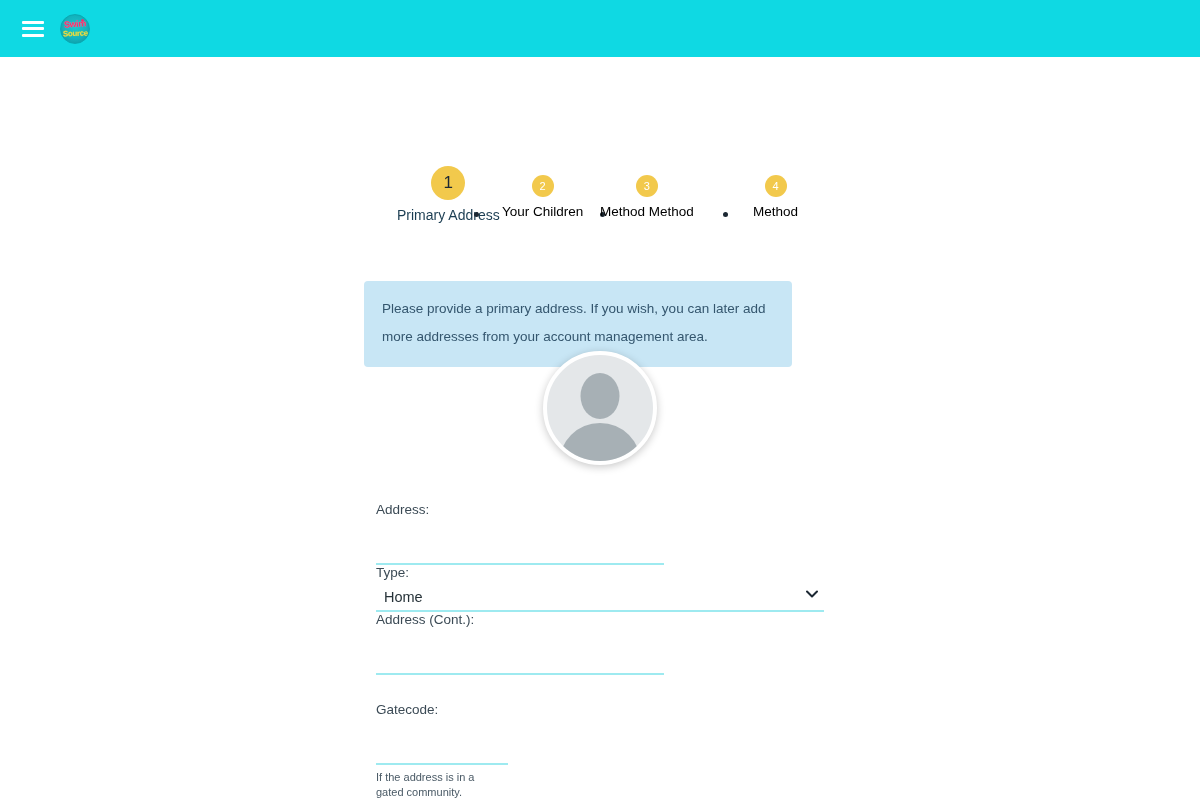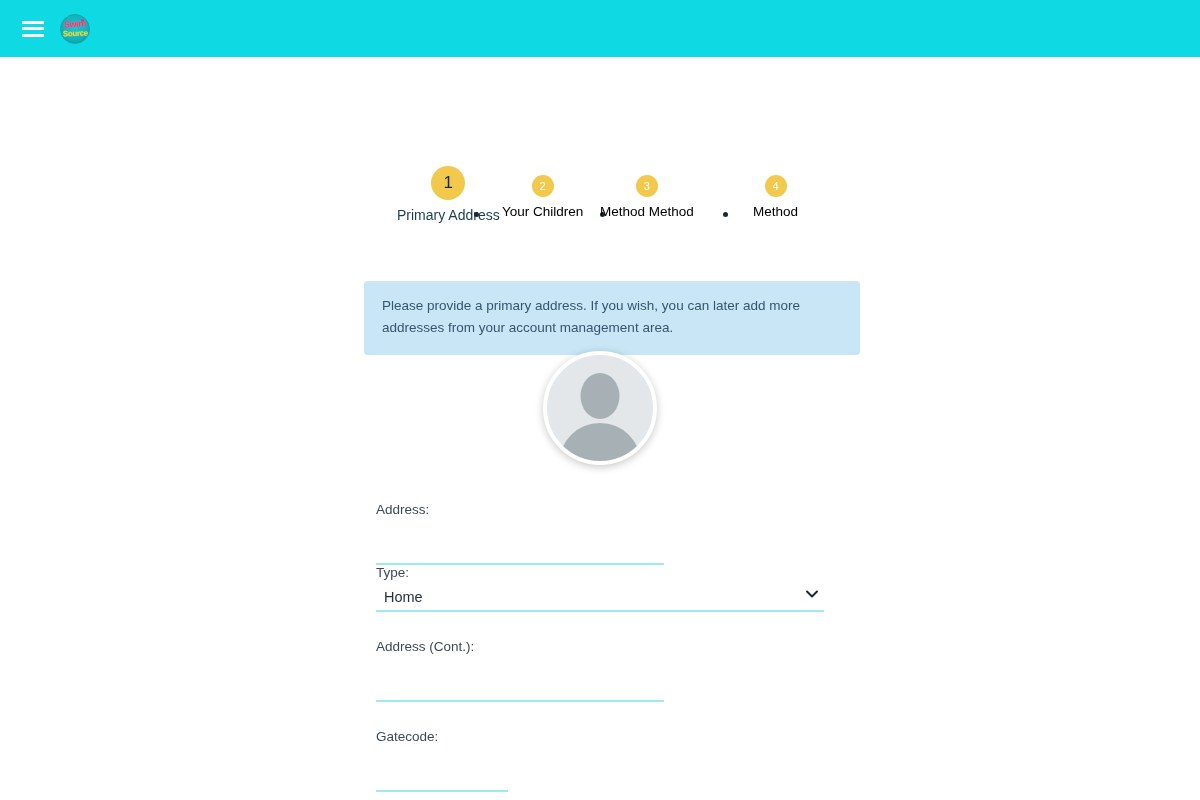--- a/index.html
+++ b/index.html
@@ -101,27 +101,27 @@
     position: absolute;
     width: 5px; height: 5px; border-radius: 50%;
     background: #1c2833;
     top: 92px;
   }
 
   
   .banner {
     position: absolute;
     left: 364px; top: 224px;
-    width: 496px;
+    width: 428px;
     background: #C8E6F5;
     border-radius: 4px;
     padding: 14px 18px 16px 18px;
     color: #34566e;
     font-size: 13.5px;
-    line-height: 22px;
+    line-height: 28px;
   }
 
   
   .avatar-wrap {
     position: absolute;
     left: 543px; top: 294px;
     width: 114px; height: 114px;
   }
   .avatar {
     width: 114px; height: 114px;
@@ -268,21 +268,21 @@
       <div class="select-wrap">
         <select class="line-select">
           <option>Home</option>
         </select>
         <svg class="chev" viewBox="0 0 12 8">
           <path d="M1 1.5 L6 6.5 L11 1.5" fill="none" stroke="#1c2833" stroke-width="2" stroke-linecap="round" stroke-linejoin="round"></path>
         </svg>
       </div>
     </div>
 
-    <div class="field" style="margin-top:27px;">
+    <div class="field" style="">
       <label class="flabel">Address (Cont.):</label>
       <input class="line-input" style="width: 288px; margin-top: 16px;" type="text" placeholder="">
     </div>
 
     <div class="field" style="margin-top:27px;">
       <label class="flabel">Gatecode:</label>
       <input class="line-input" style="width: 132px; margin-top: 16px;" type="text" placeholder="">
       <div class="helper">If the address is in a gated community.</div>
     </div>
 

